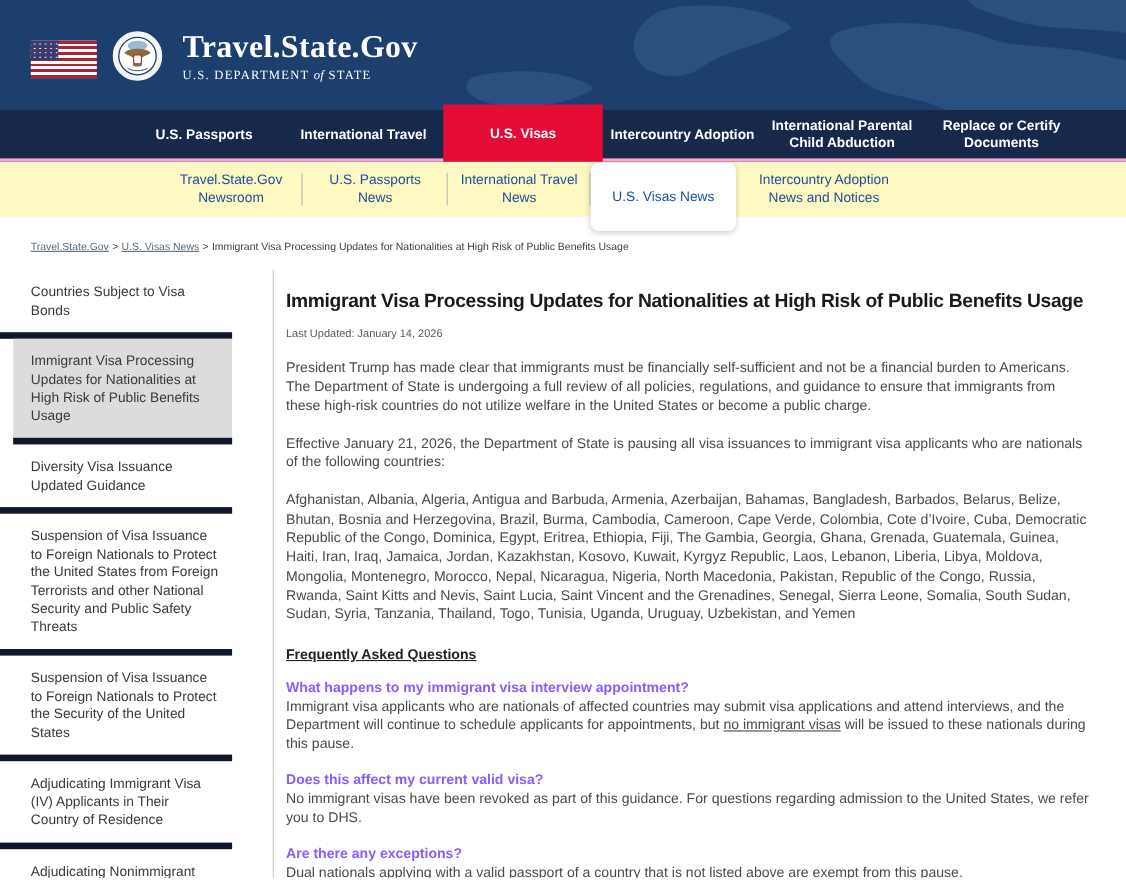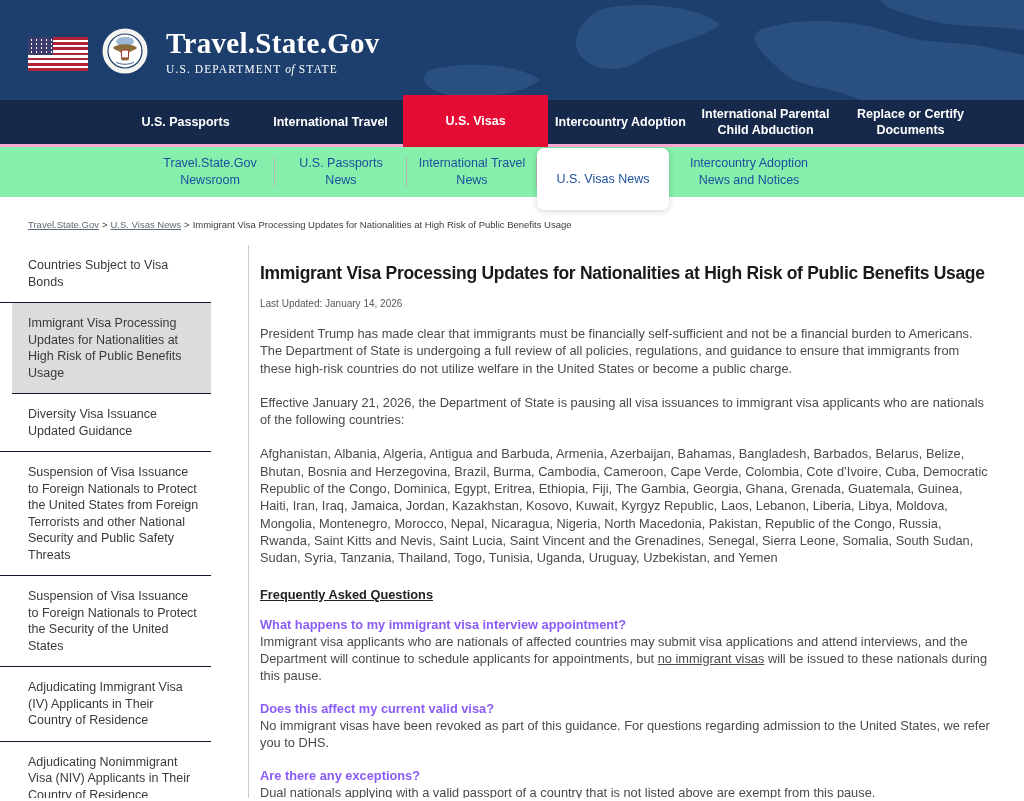--- a/index.html
+++ b/index.html
@@ -27,41 +27,41 @@
 
   
   .main-nav { position:relative; height:47px; background:#16294b; border-bottom:3px solid #f9a8d4;
     display:flex; padding-left:113px; z-index:3; }
   .main-nav-item { width:145px; display:flex; align-items:center; justify-content:center;
     text-align:center; color:#fff; font-size:12.5px; font-weight:600; line-height:1.3;
     cursor:pointer; }
   .main-nav-item.active { background:#e40b34; height:52px; margin-top:-5px; }
 
   
-  .sub-nav { position:relative; height:50px; background:#86efac; display:flex;
+  .sub-nav { position:relative; height:50px; background:#fef9c3; display:flex;
     padding-left:145px; z-index:2; }
   .sub-nav-item { position:relative; display:flex; align-items:center; justify-content:center;
     text-align:center; color:#1c4e9c; font-size:12.5px; font-weight:500; line-height:1.35;
     cursor:pointer; padding:0 8px; }
   .sub-nav-item.w1 { width:130px; } .sub-nav-item.w2 { width:132px; }
   .sub-nav-item.w3 { width:130px; } .sub-nav-item.w5 { width:160px; }
   .sub-nav-item.divided::after { content:""; position:absolute; right:0; top:10px;
     width:1px; height:30px; background:#b7b7b7; }
   .sub-nav-item.active-tab { width:132px; background:#fff; height:62px; margin-top:1px;
     border-radius:7px; box-shadow:0 1px 6px rgba(0,0,0,0.18); z-index:4; }
 
   
   .breadcrumb { padding:22px 0 0 28px; height:48px; font-size:9.5px; color:#3c3c3c; }
   .breadcrumb a { color:#5a6a78; text-decoration:underline; cursor:pointer; }
   .crumb-sep { margin:0 3px; }
 
   
   .content { display:flex; align-items:stretch; height:553px; overflow:hidden; }
   .sidebar { width:211px; flex:none; }
-  .sidebar-item { padding:12px 12px 12px 28px; border-bottom:1px solid #0f172a;
+  .sidebar-item { padding:12px 12px 12px 28px; border-bottom:6px solid #0f172a;
     font-size:12.5px; line-height:16.5px; color:#3a3a3a; cursor:pointer; }
   .sidebar-item.active { background:#dcdcdc; margin-left:12px; padding-left:16px; }
 
   .main-col { width:742px; margin-left:37px; border-left:1px solid #ccc;
     padding:12px 0 0 11px; }
   .article-title { font-size:17.5px; font-weight:bold; color:#1a1a1a;
     letter-spacing:-0.3px; margin:6px 0 14px 0; }
   .last-updated { font-size:10px; color:#595959; margin-bottom:16px; }
   .article p { font-size:12.8px; line-height:17.3px; color:#4a4a4a; margin-bottom:17px; }
   .faq-heading { font-size:12.8px; font-weight:bold; color:#222; text-decoration:underline;

